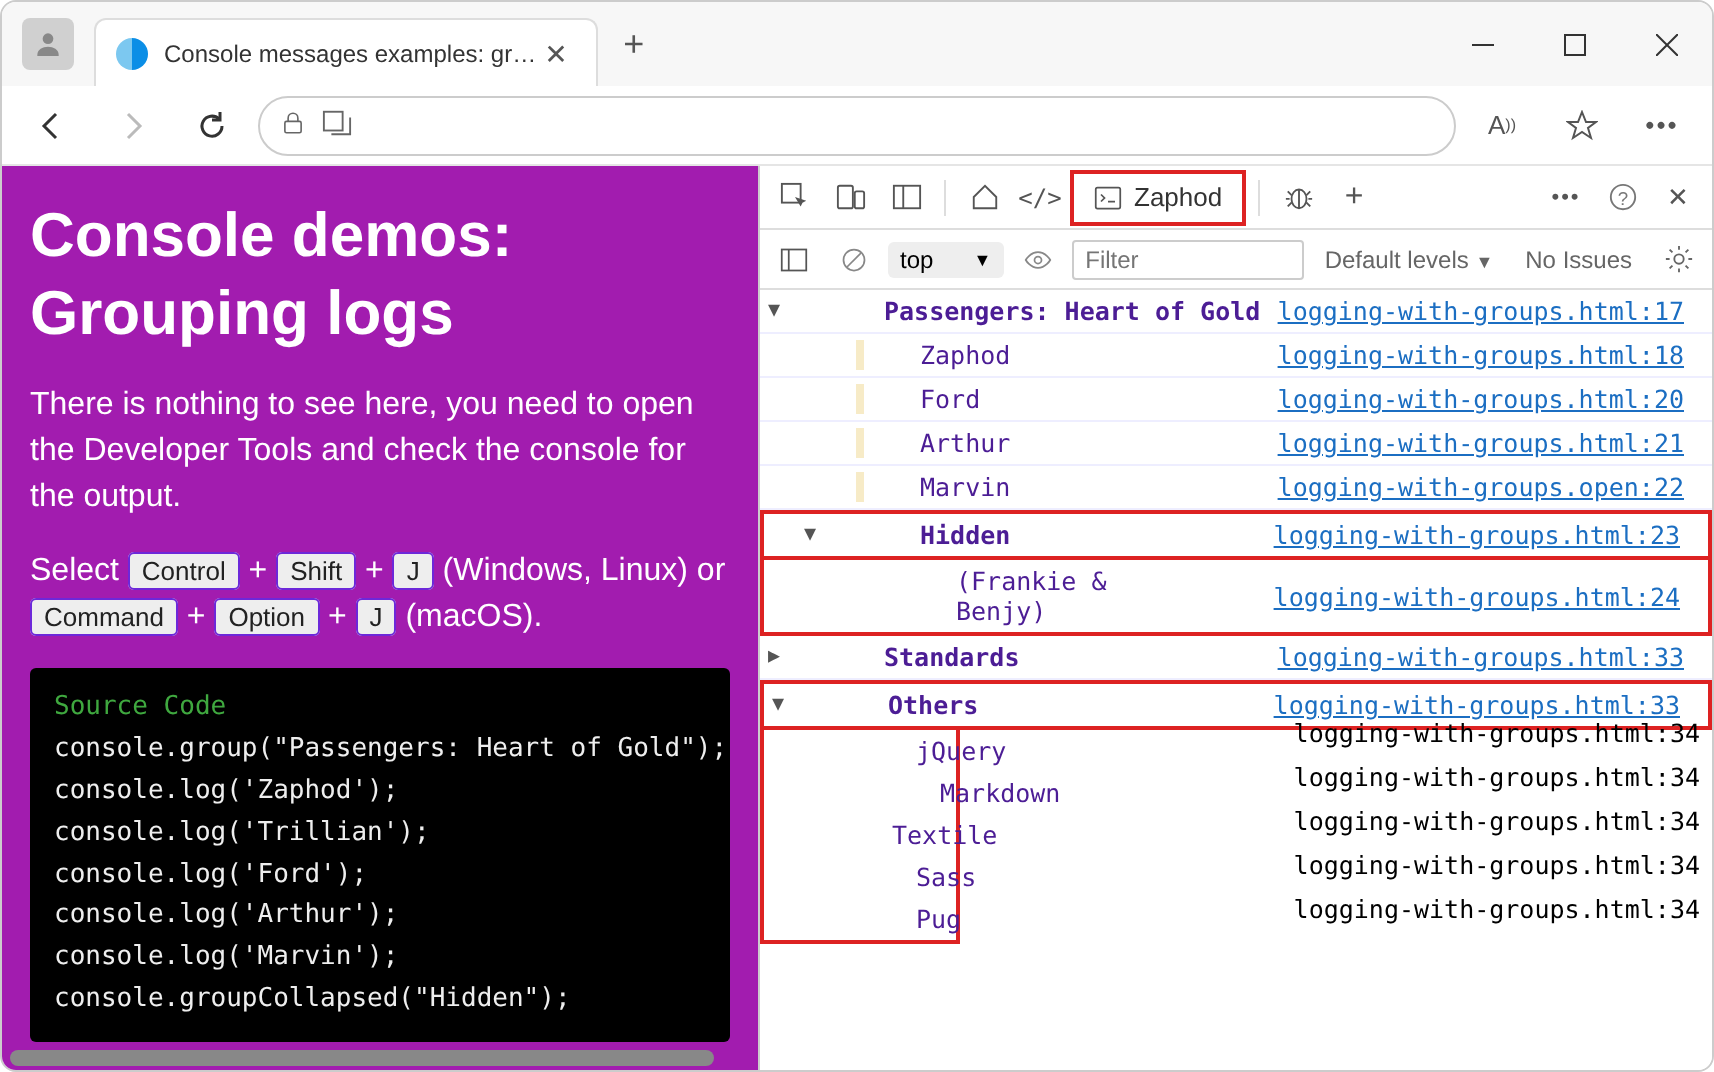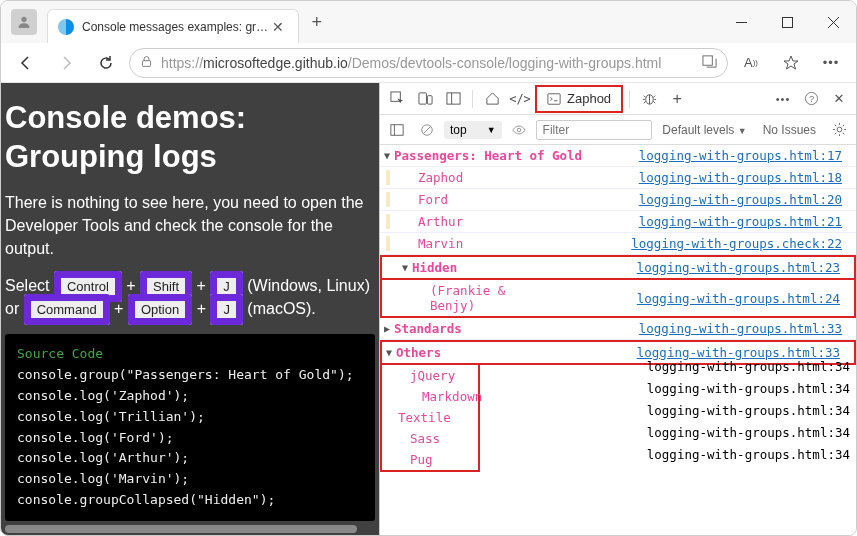--- a/index.html
+++ b/index.html
@@ -22,24 +22,24 @@
 .navbtn { width: 34px; height: 34px; display:flex;align-items:center;justify-content:center; color:#555; border-radius:4px; }
 .navbtn.disabled { color:#bbb; }
 .addrbar { flex:1; height: 30px; border:1px solid #ccc; border-radius: 15px; display:flex;align-items:center; padding: 0 10px; gap:8px; }
 .addrbar .lock { color:#666; }
 .addrbar .url { flex:1; font-size:14px; color:#999; white-space:nowrap; overflow:hidden; }
 .addrbar .url .dark { color:#444; }
 .iconbtn { width: 34px; height: 34px; display:flex;align-items:center;justify-content:center;color:#555;border-radius:4px; }
 
 
 .main { display:flex; height: calc(536px - 42px - 40px); }
-.page { width: 378px; background:#404040; color:#fff; overflow:auto; padding: 10px 4px; position:relative; }
+.page { width: 378px; background:#a21caf; color:#fff; overflow:auto; padding: 10px 14px; position:relative; }
 .page h1 { font-size: 31px; font-weight: 700; line-height: 1.25; margin: 6px 0 14px; }
 .page p { font-size: 16px; line-height: 1.45; margin-bottom: 14px; }
-.kbd { background:#eee; color:#222; border:7px solid #6d28d9; border-radius:3px; padding: 1px 6px; font-size: 13px; font-family: inherit; }
+.kbd { background:#eee; color:#222; border:1px solid #6d28d9; border-radius:3px; padding: 1px 6px; font-size: 13px; font-family: inherit; }
 .codebox { background:#000; padding: 10px 12px; font-family: Consolas, monospace; font-size: 13px; line-height: 1.6; border-radius:3px; }
 .codebox .title { color:#3fa83f; }
 .codebox .line { color:#eee; white-space: pre; }
 .page-scroll-h { position:absolute; bottom:2px; left:4px; right:4px; height:12px; background:transparent; }
 .page-scroll-h .thumb { position:absolute; left:0; width:95%; height:8px; background:#888; border-radius:4px; top:2px; }
 
 
 .devtools { flex:1; border-left: 1px solid #ccc; display:flex; flex-direction:column; font-family: "Segoe UI", Arial, sans-serif; background:#fff; }
 .dt-top { height: 32px; display:flex; align-items:center; border-bottom:1px solid #ddd; padding: 0 4px; gap:2px; }
 .dt-icon { width:26px; height:26px; display:flex;align-items:center;justify-content:center;color:#555; }
@@ -51,21 +51,21 @@
 .dt-sel { background:#eee; border-radius:3px; padding:2px 6px; font-size:12px; display:flex;align-items:center;gap:20px; }
 .dt-filterbox { flex:1; }
 .dt-filterbox input { width: 100%; border:1px solid #ccc; border-radius:2px; padding:2px 6px; font-size:12px; max-width: 120px; }
 .dt-text { font-size:12px; color:#666; padding: 0 6px; }
 
 .console-body { flex:1; overflow:auto; font-family: Consolas, monospace; font-size:12.5px; }
 .crow { display:flex; align-items:center; border-bottom:1px solid #eef; padding: 3px 8px 3px 0; }
 .crow .toggle { width:14px; color:#555; font-size:10px; text-align:center; }
 .crow .indent1 { padding-left: 28px; border-left: 4px solid #f7ebc7; margin-left:6px; }
 .crow .indent2 { padding-left: 48px; }
-.crow .msg { flex:1; color:#ec4899; }
+.crow .msg { flex:1; color:#4c1d95;margin-left:48px; }
 .crow .msg.bold { font-weight:bold; }
 .crow .src { color:#1b6ec2; text-decoration: underline; padding-right:6px; }
 .group-header .msg { font-weight:bold; }
 .redbox1 { border:2px solid #d22; }
 
 </style>
 </head>
 <body>
 
 <div class="titlebar">
@@ -116,21 +116,20 @@
       <svg width="16" height="16" viewBox="0 0 16 16">
         <path d="M13 8a5 5 0 1 1-1.5-3.5" fill="none" stroke="#333" stroke-width="1.5"></path>
         <path d="M12 1v4h-4" fill="none" stroke="#333" stroke-width="1.5"></path>
       </svg>
     </div>
   <div class="addrbar">
     <span class="lock"><svg width="13" height="13" viewBox="0 0 16 16">
           <rect x="3" y="7" width="10" height="7" rx="1" fill="none" stroke="#666"></rect>
           <path d="M5 7V5a3 3 0 0 1 6 0v2" fill="none" stroke="#666"></path>
         </svg></span>
-    <span class="url"><span>https://</span><span class="dark">microsoftedge.github.io</span><span>/Demos/devtools-console/logging-with-groups.html</span></span>
     <span style="color:#666"><svg width="15" height="15" viewBox="0 0 16 16">
           <rect x="1" y="2" width="10" height="10" fill="none" stroke="#666"></rect>
           <path d="M5 14h10V5" fill="none" stroke="#666"></path>
         </svg></span>
   </div>
   <div class="iconbtn">A<sup style="font-size:8px">))</sup></div>
   <div class="iconbtn">
       <svg width="16" height="16" viewBox="0 0 16 16">
         <path d="M8 1l2 5h5l-4 3 1.5 5L8 11l-4.5 3L5 9 1 6h5z" fill="none" stroke="#555"></path>
       </svg>
@@ -263,21 +262,21 @@
       <div class="crow">
           <span class="msg indent1">Ford</span>
           <span class="src">logging-with-groups.html:20</span>
         </div>
       <div class="crow">
           <span class="msg indent1">Arthur</span>
           <span class="src">logging-with-groups.html:21</span>
         </div>
       <div class="crow">
           <span class="msg indent1">Marvin</span>
-          <span class="src">logging-with-groups.check:22</span>
+          <span class="src">logging-with-groups.open:22</span>
         </div>
 
       
       <div class="crow group-header redbox1" style="padding-left:16px;">
         <span class="toggle">▼</span>
         <span class="msg bold" style="flex:0 0 130px;">Hidden</span>
         <span style="flex:1"></span>
         <span class="src">logging-with-groups.html:23</span>
       </div>
       <div class="crow redbox1" style="border-top:none;">

